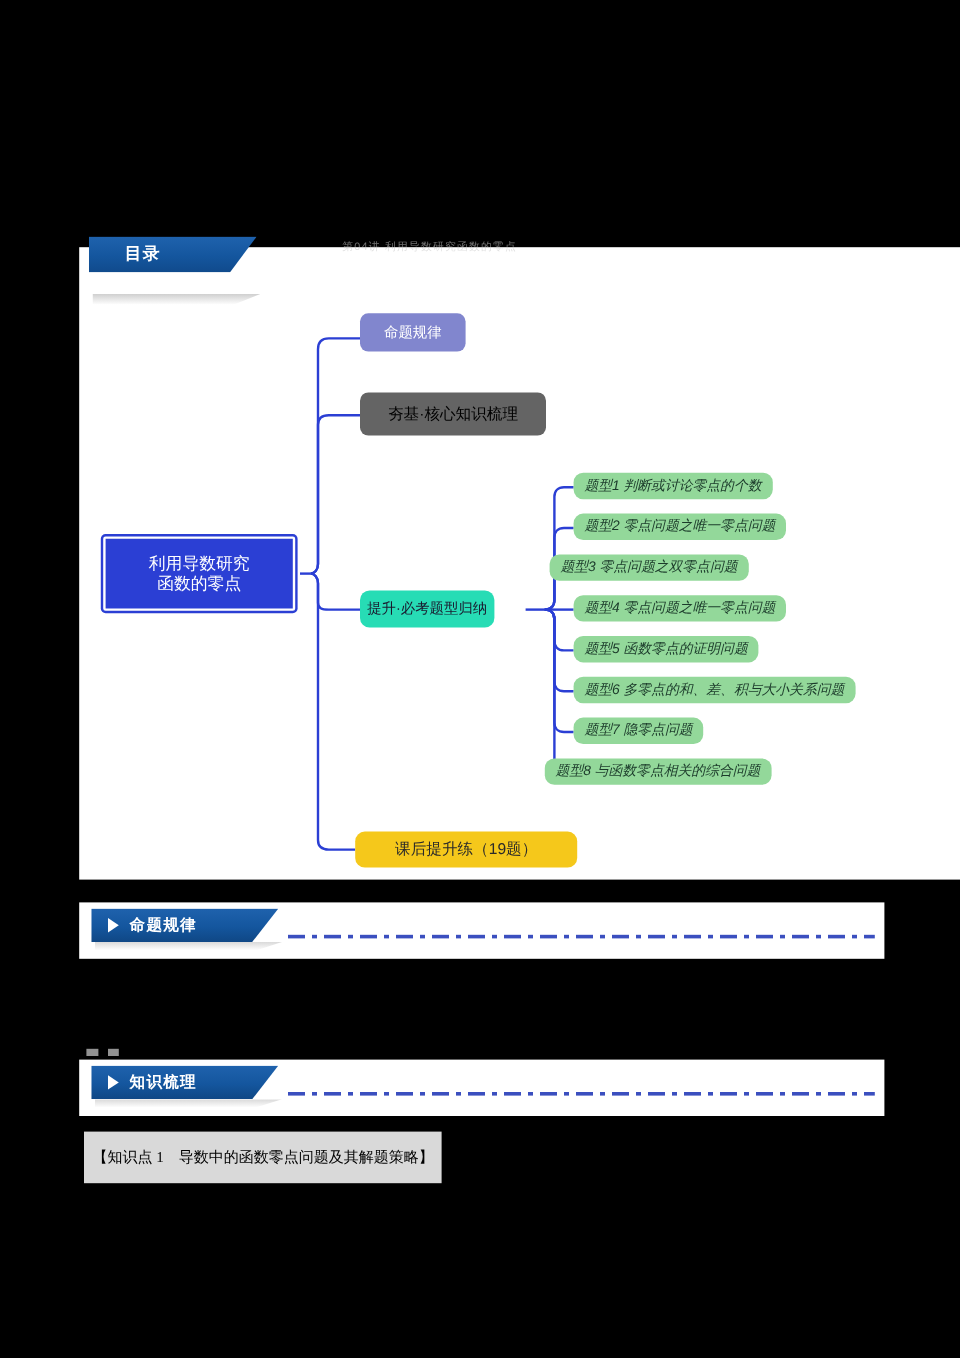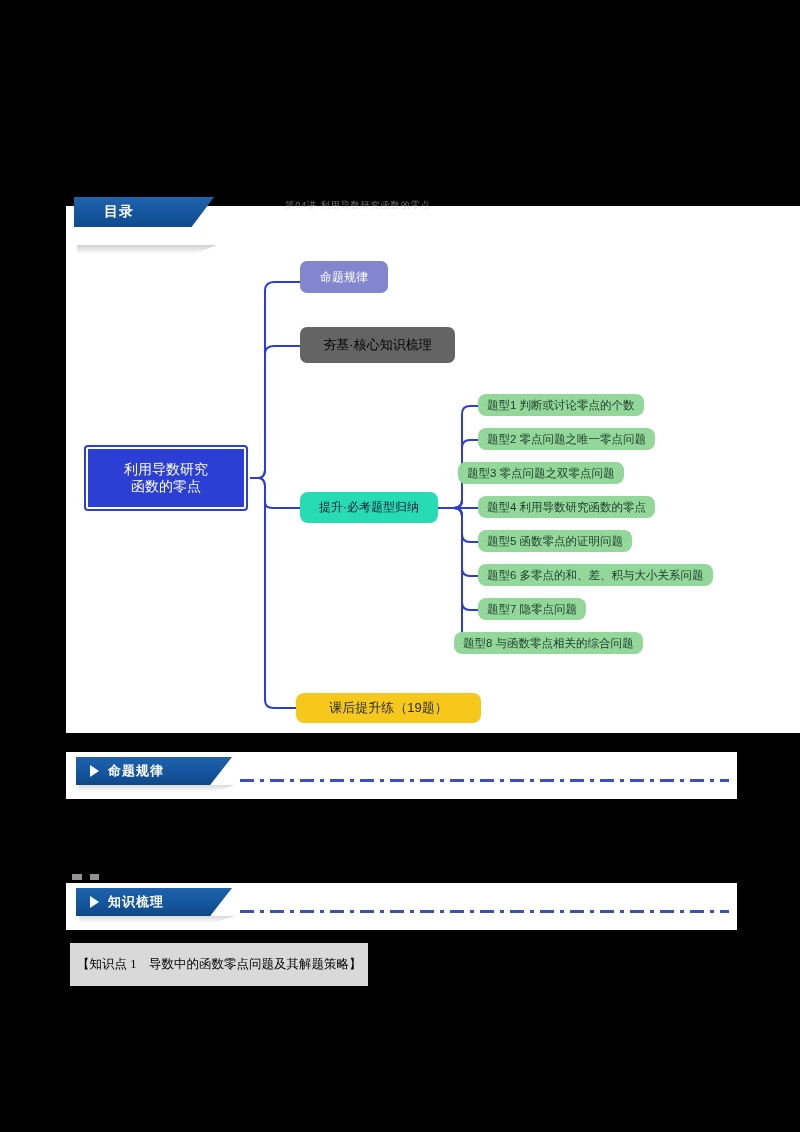--- a/index.html
+++ b/index.html
@@ -110,21 +110,21 @@
   .node-grey {
     left: 234px; top: 121px;
     width: 155px; height: 36px;
     background: #646464;
     color: #000000;
     font-size: 13px;
     border-radius: 7px;
   }
   .node-teal {
     left: 234px; top: 286px;
-    width: 138px; height: 31px;
+    width: 112px; height: 31px;
     background: #27dcb5;
     color: #1a1a2e;
     font-size: 12px;
     border-radius: 8px;
   }
   .node-yellow {
     left: 230px; top: 487px;
     width: 185px; height: 30px;
     background: #f5c81b;
     color: #2a2a2a;
@@ -133,20 +133,21 @@
   }
 
   .node-green {
     background: #93d89a;
     color: #1b3a2a;
     font-size: 11.5px;
     border-radius: 8px;
     height: 22px;
     padding: 0 9px;
     justify-content: flex-start;
+    font-style: italic;
   }
 
   
   .section-banner {
     position: absolute;
     height: 28px;
     background: linear-gradient(180deg, #1f62ad 0%, #14569e 55%, #0f4785 100%);
     clip-path: polygon(0 0, 100% 0, 86% 100%, 0 100%);
     display: flex;
     align-items: center;
@@ -267,21 +268,21 @@
   </div>
 
   <div class="node node-purple">命题规律</div>
   <div class="node node-grey">夯基·核心知识梳理</div>
   <div class="node node-teal">提升·必考题型归纳</div>
   <div class="node node-yellow">课后提升练（19题）</div>
 
   <div class="node node-green" style="left:412px; top:188px;">题型1 判断或讨论零点的个数</div>
   <div class="node node-green" style="left:412px; top:222px;">题型2 零点问题之唯一零点问题</div>
   <div class="node node-green" style="left:392px; top:256px;">题型3 零点问题之双零点问题</div>
-  <div class="node node-green" style="left:412px; top:290px;">题型4 利用导数研究函数的零点</div>
+  <div class="node node-green" style="left:412px; top:290px;">题型4 零点问题之唯一零点问题</div>
   <div class="node node-green" style="left:412px; top:324px;">题型5 函数零点的证明问题</div>
   <div class="node node-green" style="left:412px; top:358px;">题型6 多零点的和、差、积与大小关系问题</div>
   <div class="node node-green" style="left:412px; top:392px;">题型7 隐零点问题</div>
   <div class="node node-green" style="left:388px; top:426px;">题型8 与函数零点相关的综合问题</div>
 </div>
 
 <div class="banner-shadow" id="banner-1-shadow"></div>
 <div class="section-banner" id="banner-1">
   <span class="tri"></span>
   <span class="label">命题规律</span>

